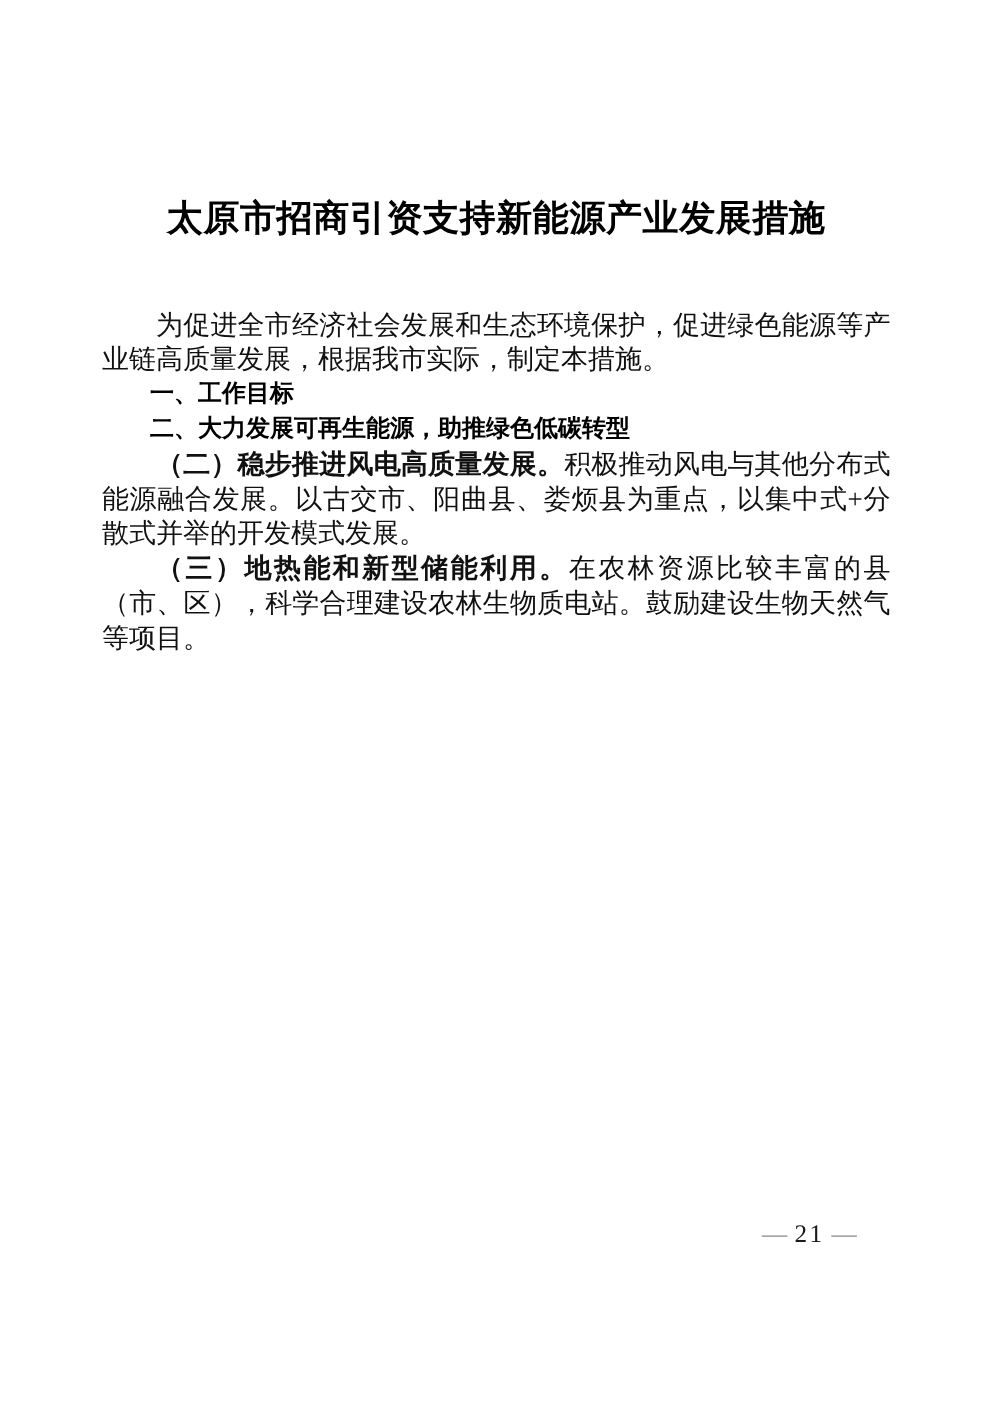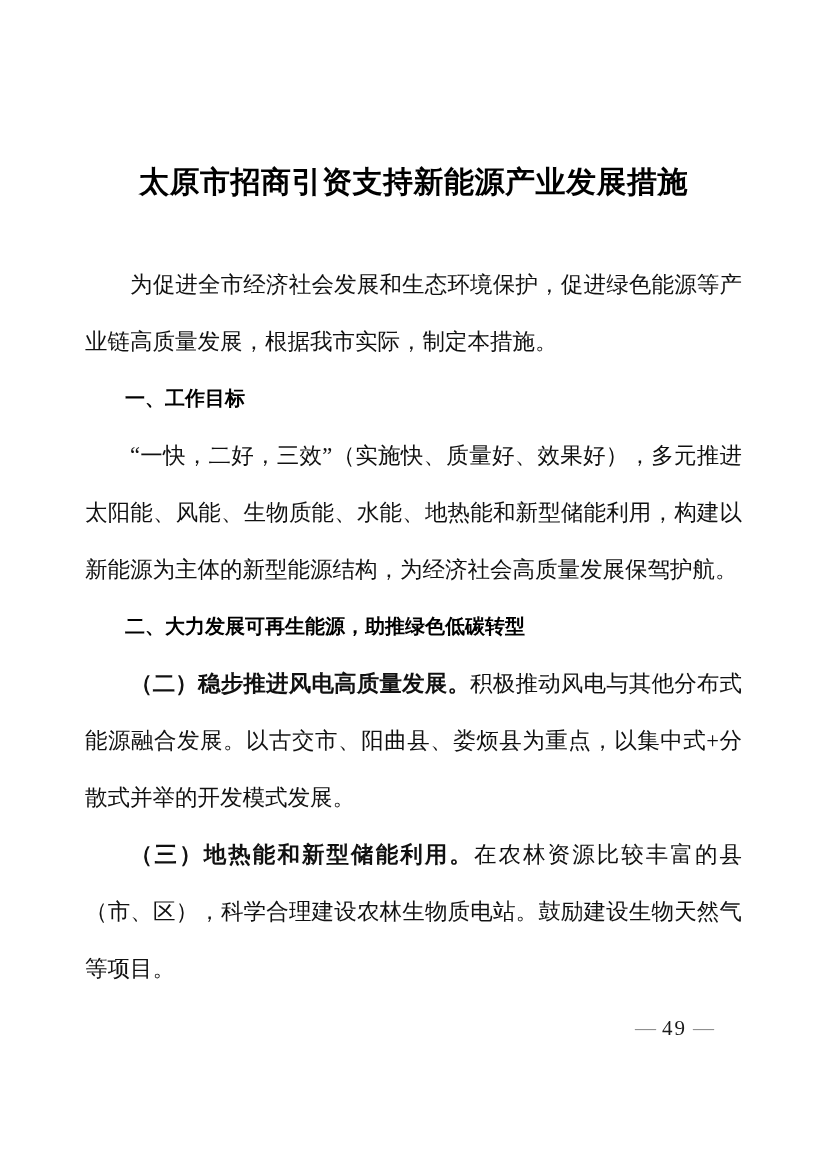--- a/index.html
+++ b/index.html
@@ -27,21 +27,21 @@
     color: #000000;
     white-space: nowrap;
   }
   .content {
     position: absolute;
     top: 256px;
     left: 85px;
     width: 657px;
     font-family: "Liberation Serif", serif;
     font-size: 22.5px;
-    line-height: 57px;
+    line-height: 29px;
     color: #111111;
     text-align: justify;
     text-justify: inter-character;
   }
   .content p {
     margin: 0;
     padding: 0;
     text-indent: 2em;
     text-align-last: left;
   }
@@ -82,26 +82,25 @@
 <div class="page">
 
   <div class="doc-title">太原市招商引资支持新能源产业发展措施</div>
 
   <div class="content">
 
     <p><span>为促进全市经济社会发展和生态环境保护，促进绿色能源等产业链高质量发展，根据我市实际，制定本措施。</span></p>
 
     <div class="section-heading">一、工作目标</div>
 
-    <p><span>“一快，二好，三效”（实施快、质量好、效果好），多元推进太阳能、风能、生物质能、水能、地热能和新型储能利用，构建以新能源为主体的新型能源结构，为经济社会高质量发展保驾护航。</span></p>
 
     <div class="section-heading">二、大力发展可再生能源，助推绿色低碳转型</div>
 
 
     <p><span class="lead">（二）稳步推进风电高质量发展。</span><span>积极推动风电与其他分布式能源融合发展。以古交市、阳曲县、娄烦县为重点，以集中式+分散式并举的开发模式发展。</span></p>
 
     <p><span class="lead">（三）地热能和新型储能利用。</span><span>在农林资源比较丰富的县（市、区），科学合理建设农林生物质电站。鼓励建设生物天然气等项目。</span></p>
 
   </div>
 
-  <div class="page-number"><span class="dash">—</span><span class="num">49</span><span class="dash">—</span></div>
+  <div class="page-number"><span class="dash">—</span><span class="num">21</span><span class="dash">—</span></div>
 
 </div>
 
 </body></html>

